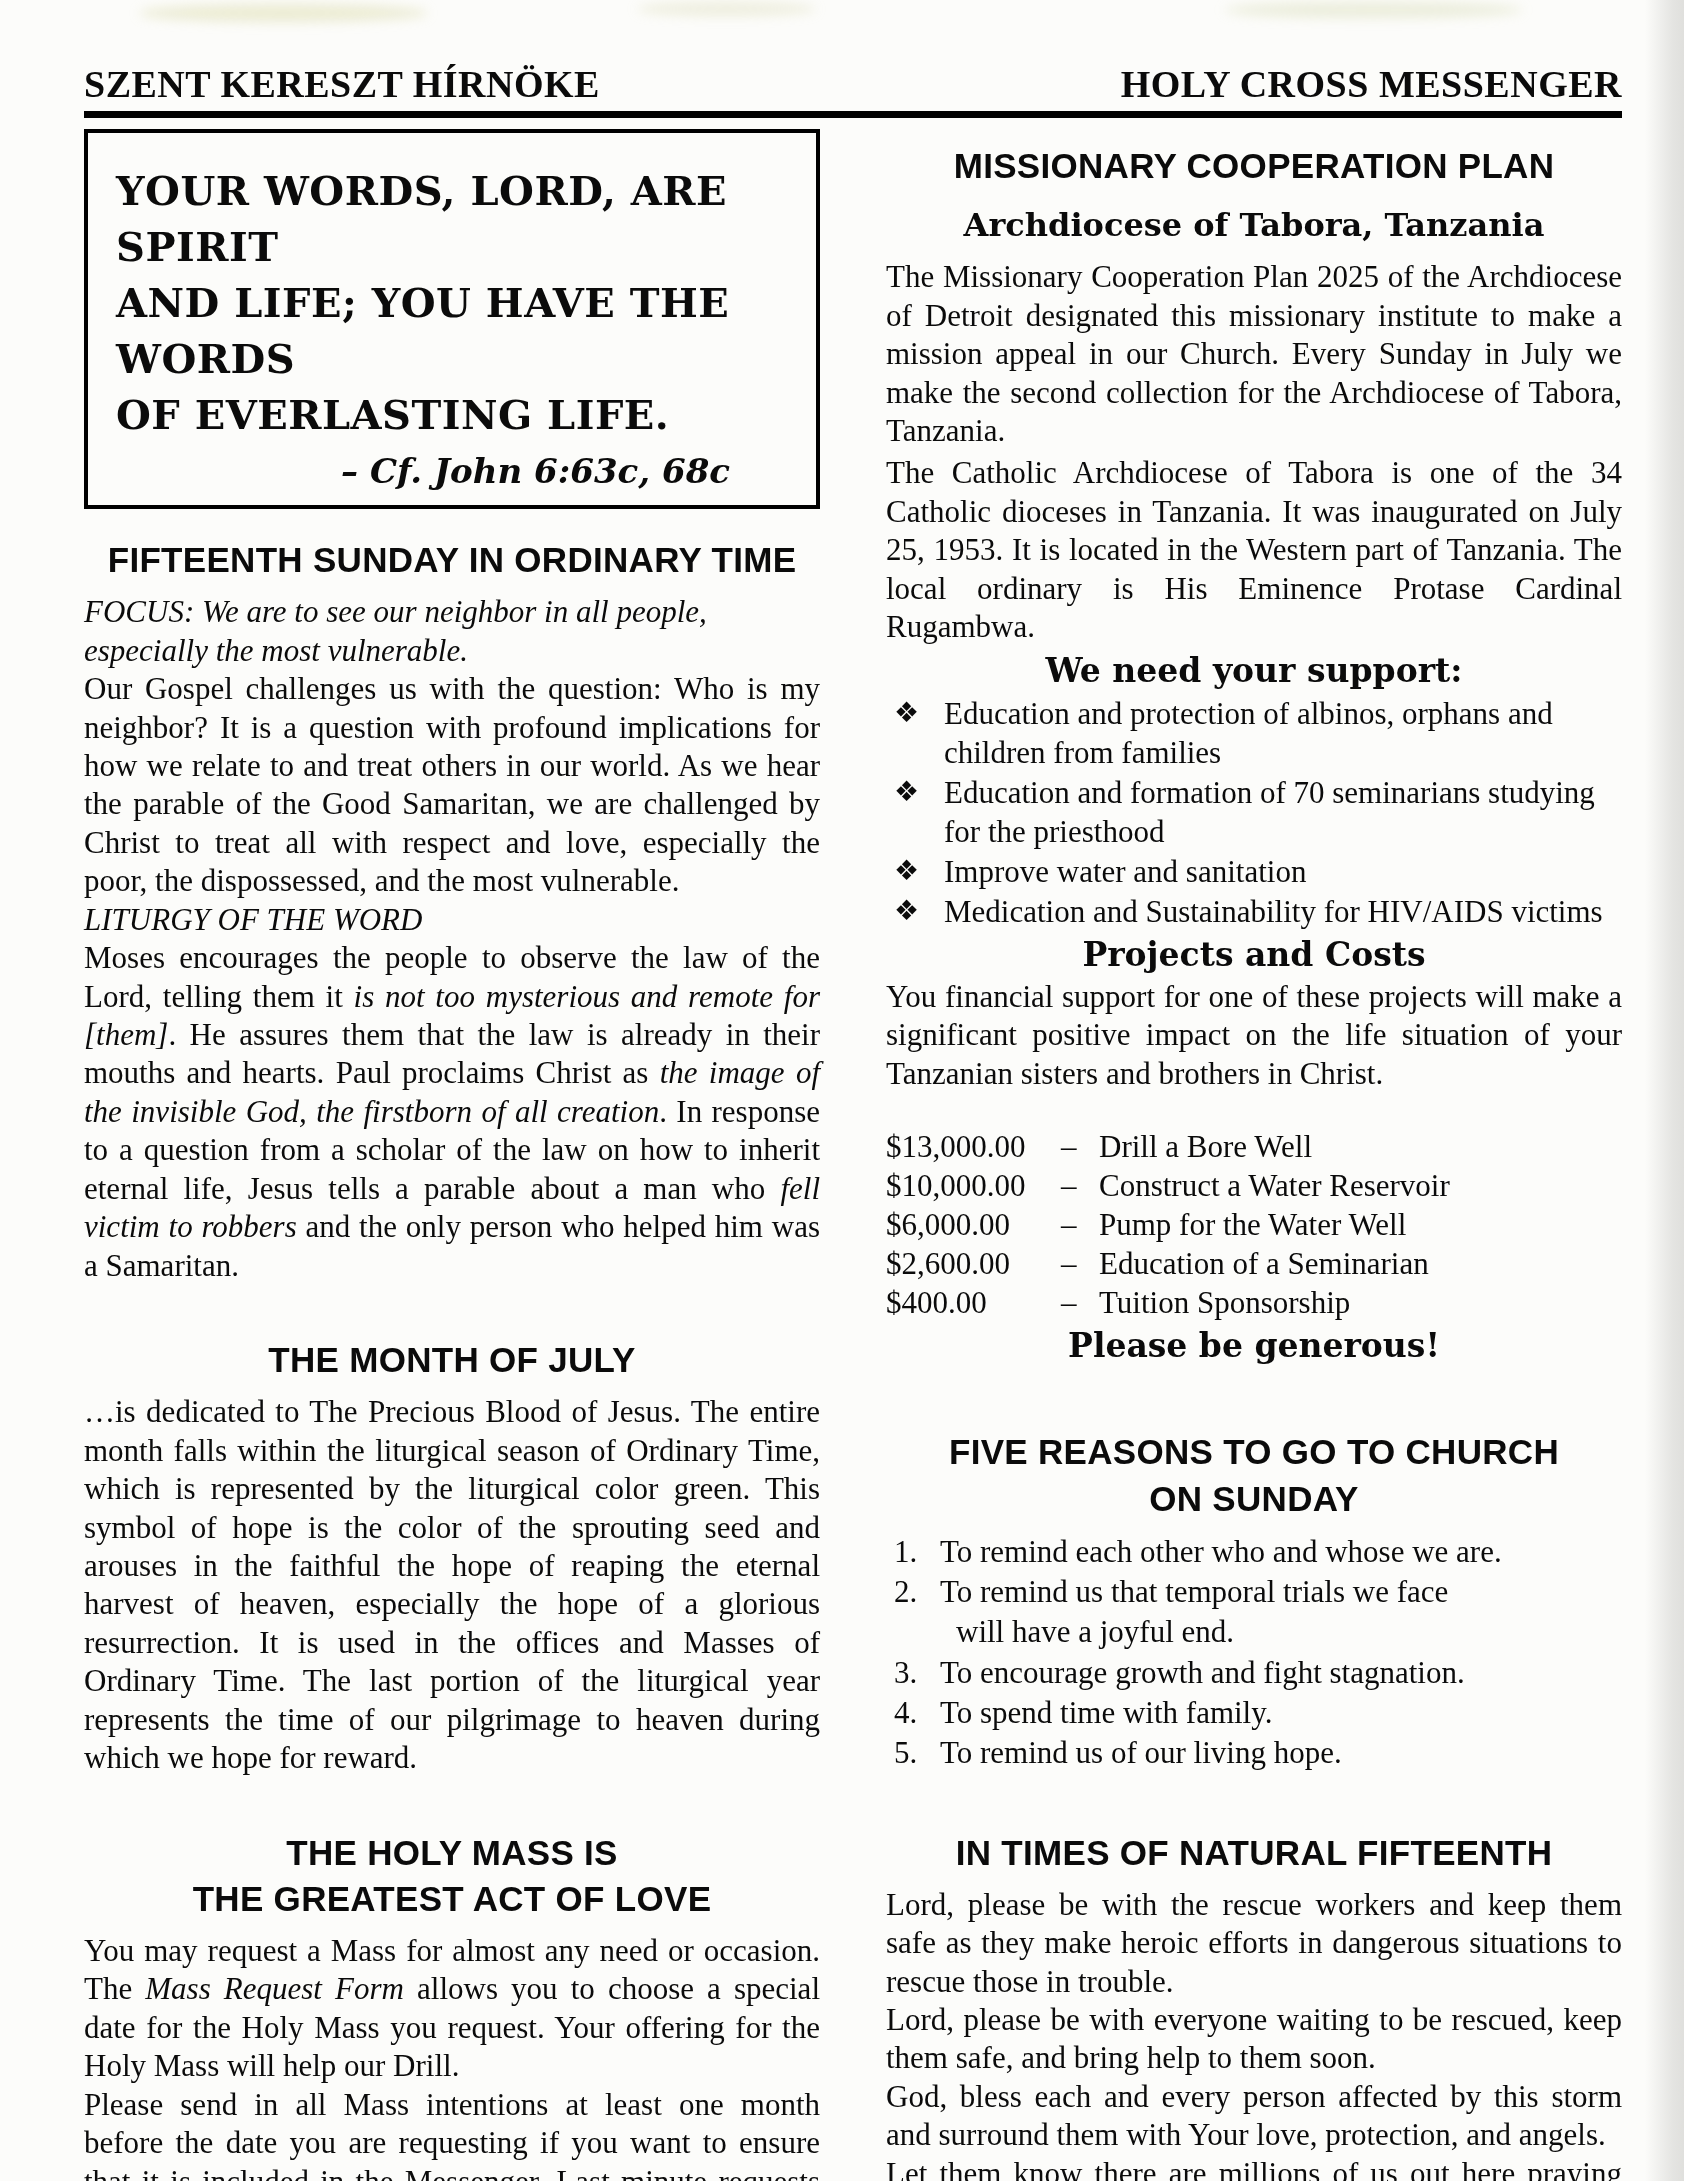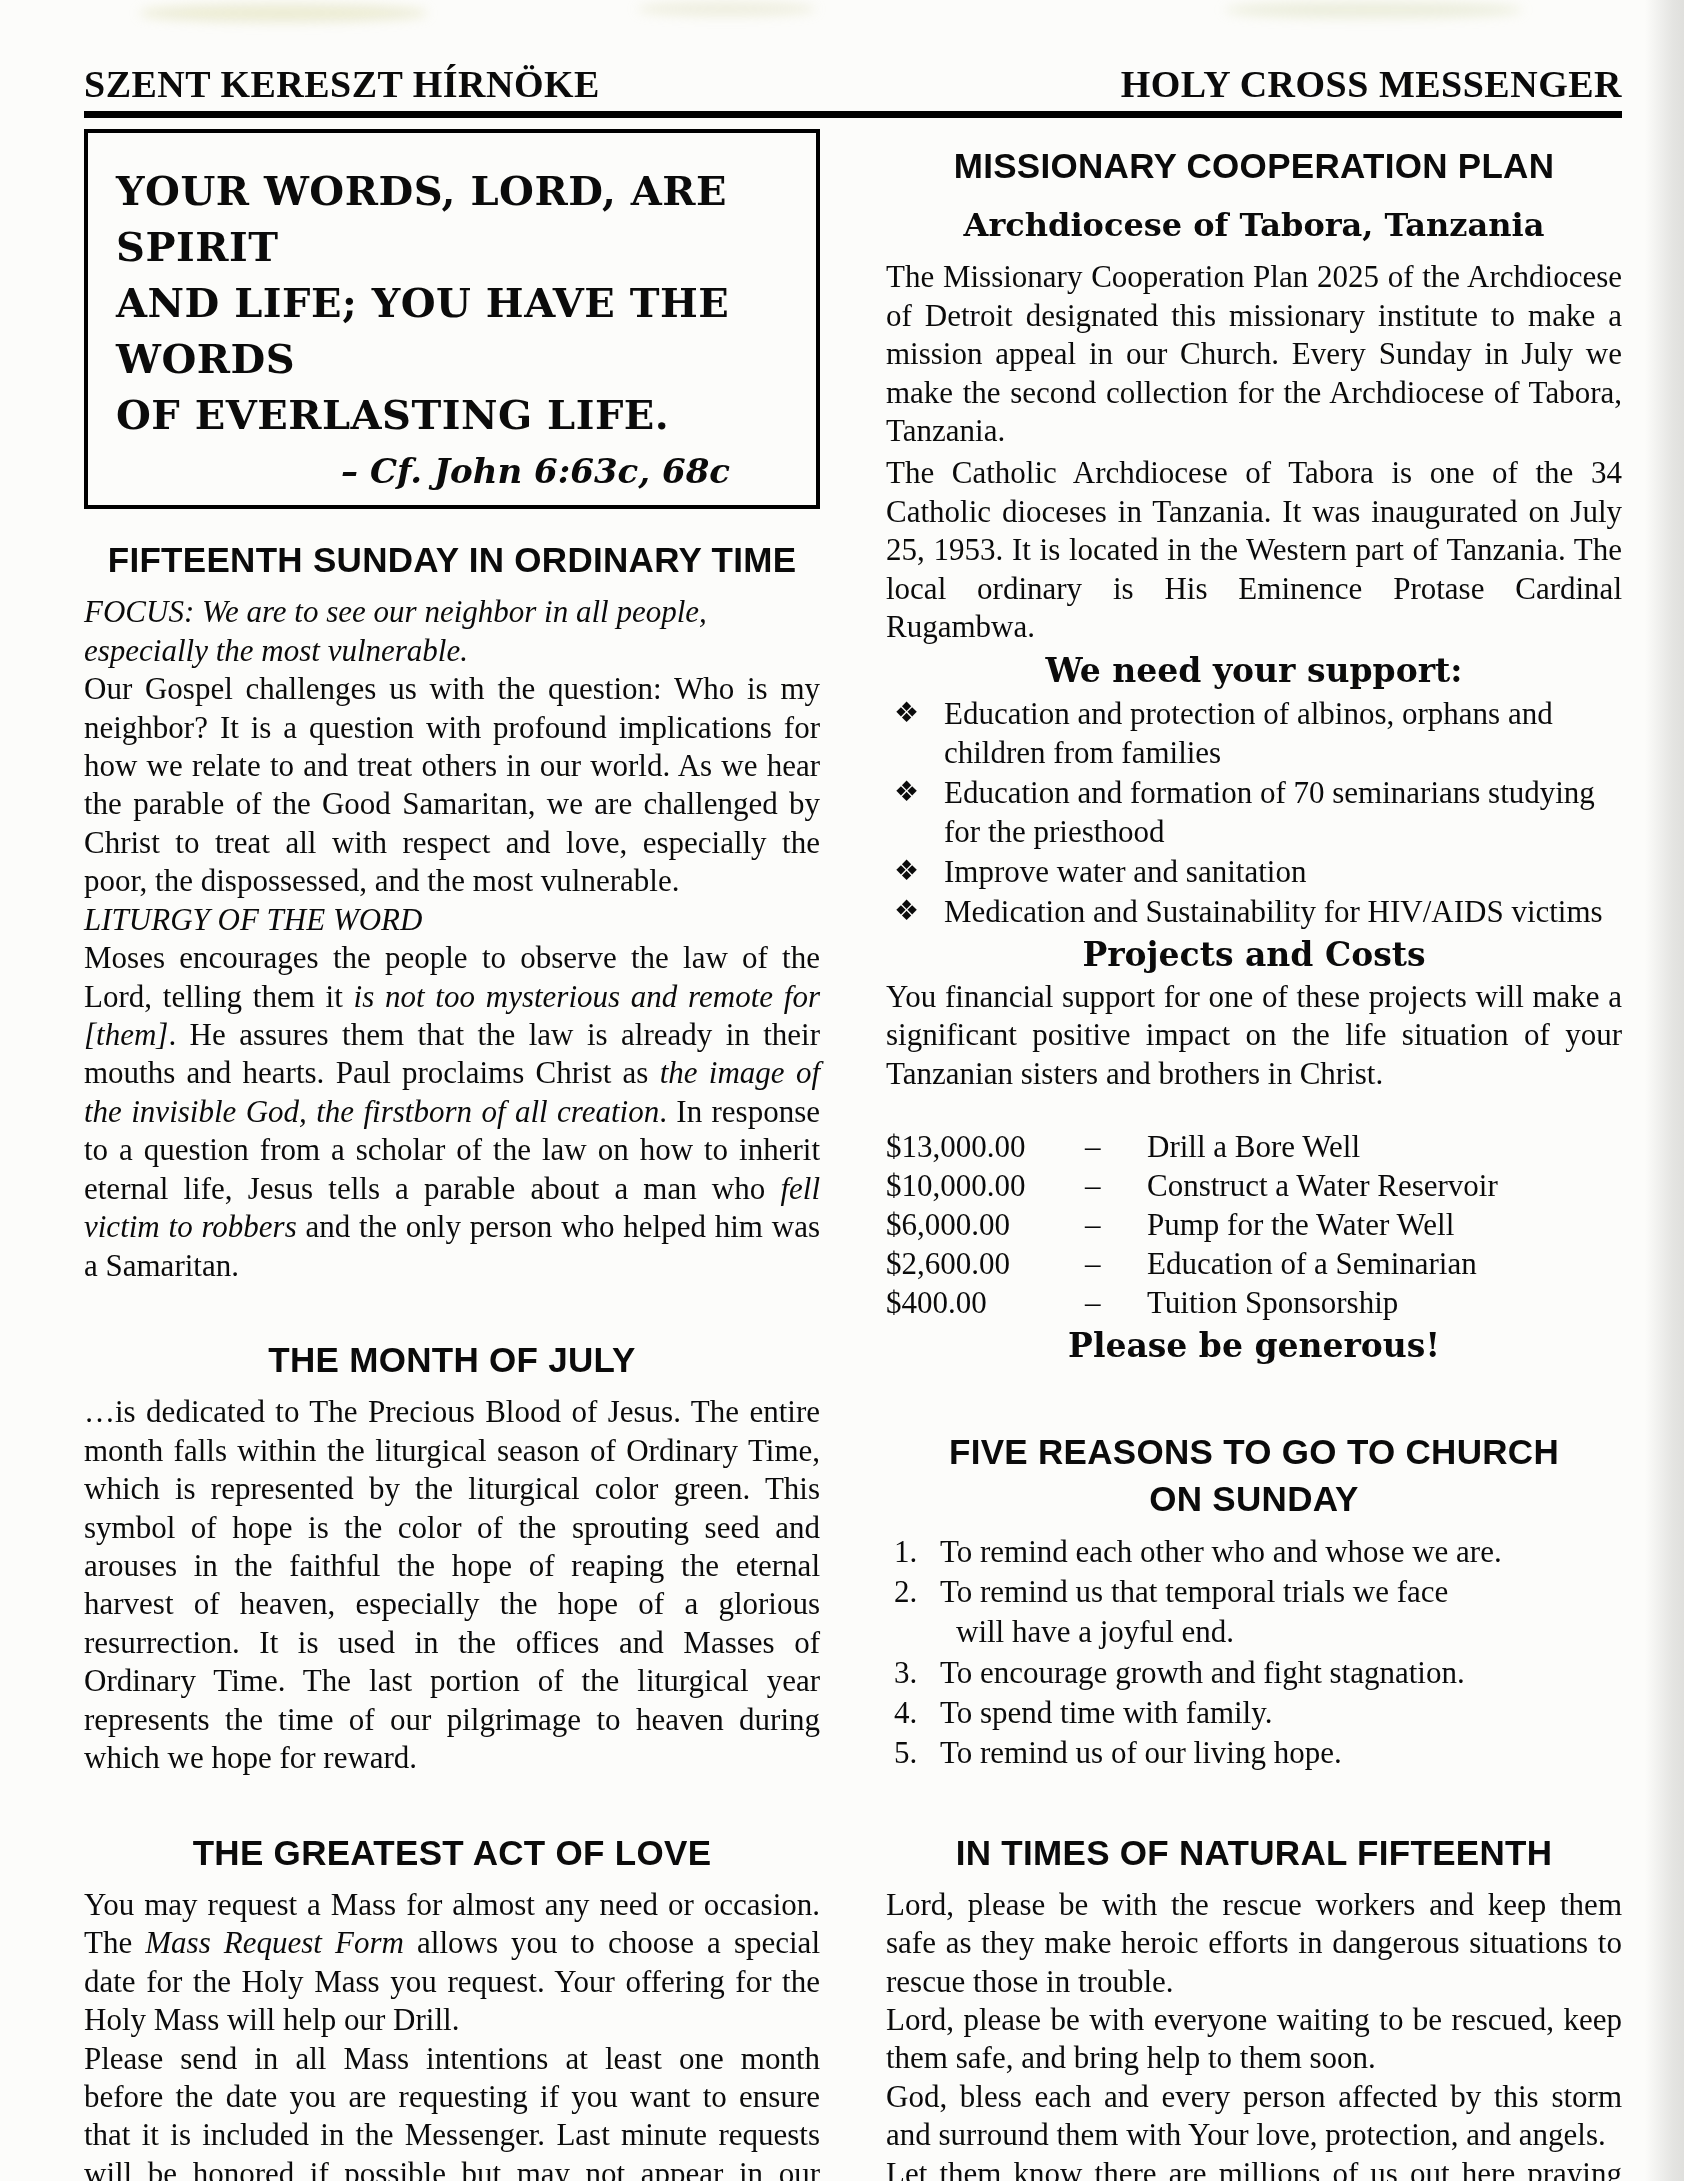--- a/index.html
+++ b/index.html
@@ -83,21 +83,21 @@
   .support-list { margin: 2px 0 0; }
   .support-item { display: flex; line-height: 1.26; font-size: 31px; margin: 1px 0; }
   .bullet {
     flex: none; width: 50px; padding-left: 8px; padding-top: 1px;
     font-family: "DejaVu Sans", sans-serif; font-size: 28px;
   }
   .support-text { flex: 1; }
 
   
   .costs { margin-top: 34px; font-size: 31px; line-height: 1.26; }
-  .cost-row { display: flex; gap: 24px; }
+  .cost-row { display: flex; }
   .cost-amount { flex: none; width: 175px; }
   .cost-dash { flex: none; width: 38px; }
 
   
   .reasons { margin-top: 6px; font-size: 31px; line-height: 1.30; }
   .reason { display: flex; }
   .reason-num { flex: none; width: 46px; padding-left: 8px; }
   .reason-body { flex: 1; }
   .reason-cont { padding-left: 16px; }
   .mb-sm { margin-bottom: 4px; }
@@ -132,20 +132,21 @@
       <h2 class="section-head first">FIFTEENTH SUNDAY IN ORDINARY TIME</h2>
       <p class="body-p italic-p">FOCUS: We are to see our neighbor in all people, especially the most vulnerable.</p>
       <p class="body-p">Our Gospel challenges us with the question: Who is my neighbor? It is a question with profound implications for how we relate to and treat others in our world. As we hear the parable of the Good Samaritan, we are challenged by Christ to treat all with respect and love, especially the poor, the dispossessed, and the most vulnerable.</p>
       <p class="body-p italic-p">LITURGY OF THE WORD</p>
       <p class="body-p"><span>Moses encourages the people to observe the law of the Lord, telling them it </span><span class="it">is not too mysterious and remote for [them]</span><span>. He assures them that the law is already in their mouths and hearts. Paul proclaims Christ as </span><span class="it">the image of the invisible God, the firstborn of all creation</span><span>. In response to a question from a scholar of the law on how to inherit eternal life, Jesus tells a parable about a man who </span><span class="it">fell victim to robbers</span><span> and the only person who helped him was a Samaritan.</span></p>
 
       <h2 class="section-head">THE MONTH OF JULY</h2>
       <p class="body-p">…is dedicated to The Precious Blood of Jesus. The entire month falls within the liturgical season of Ordinary Time, which is represented by the liturgical color green. This symbol of hope is the color of the sprouting seed and arouses in the faithful the hope of reaping the eternal harvest of heaven, especially the hope of a glorious resurrection. It is used in the offices and Masses of Ordinary Time. The last portion of the liturgical year represents the time of our pilgrimage to heaven during which we hope for reward.</p>
 
       <h2 class="section-head">
+        <div>THE HOLY MASS IS</div>
         <div>THE GREATEST ACT OF LOVE</div>
       </h2>
       <p class="body-p"><span>You may request a Mass for almost any need or occasion. The </span><span class="it">Mass Request Form</span><span> allows you to choose a special date for the Holy Mass you request. Your offering for the Holy Mass will help our Drill.</span></p>
       <p class="body-p">Please send in all Mass intentions at least one month before the date you are requesting if you want to ensure that it is included in the Messenger. Last minute requests will be honored if possible but may not appear in our Church bulletin (Holy Cross Messenger / Szent Kereszt Hírnöke). Thank you for your cooperation.</p>
 
     </section>
 
     <section class="col">
 
       <h2 class="section-head first rc-first">MISSIONARY COOPERATION PLAN</h2>

